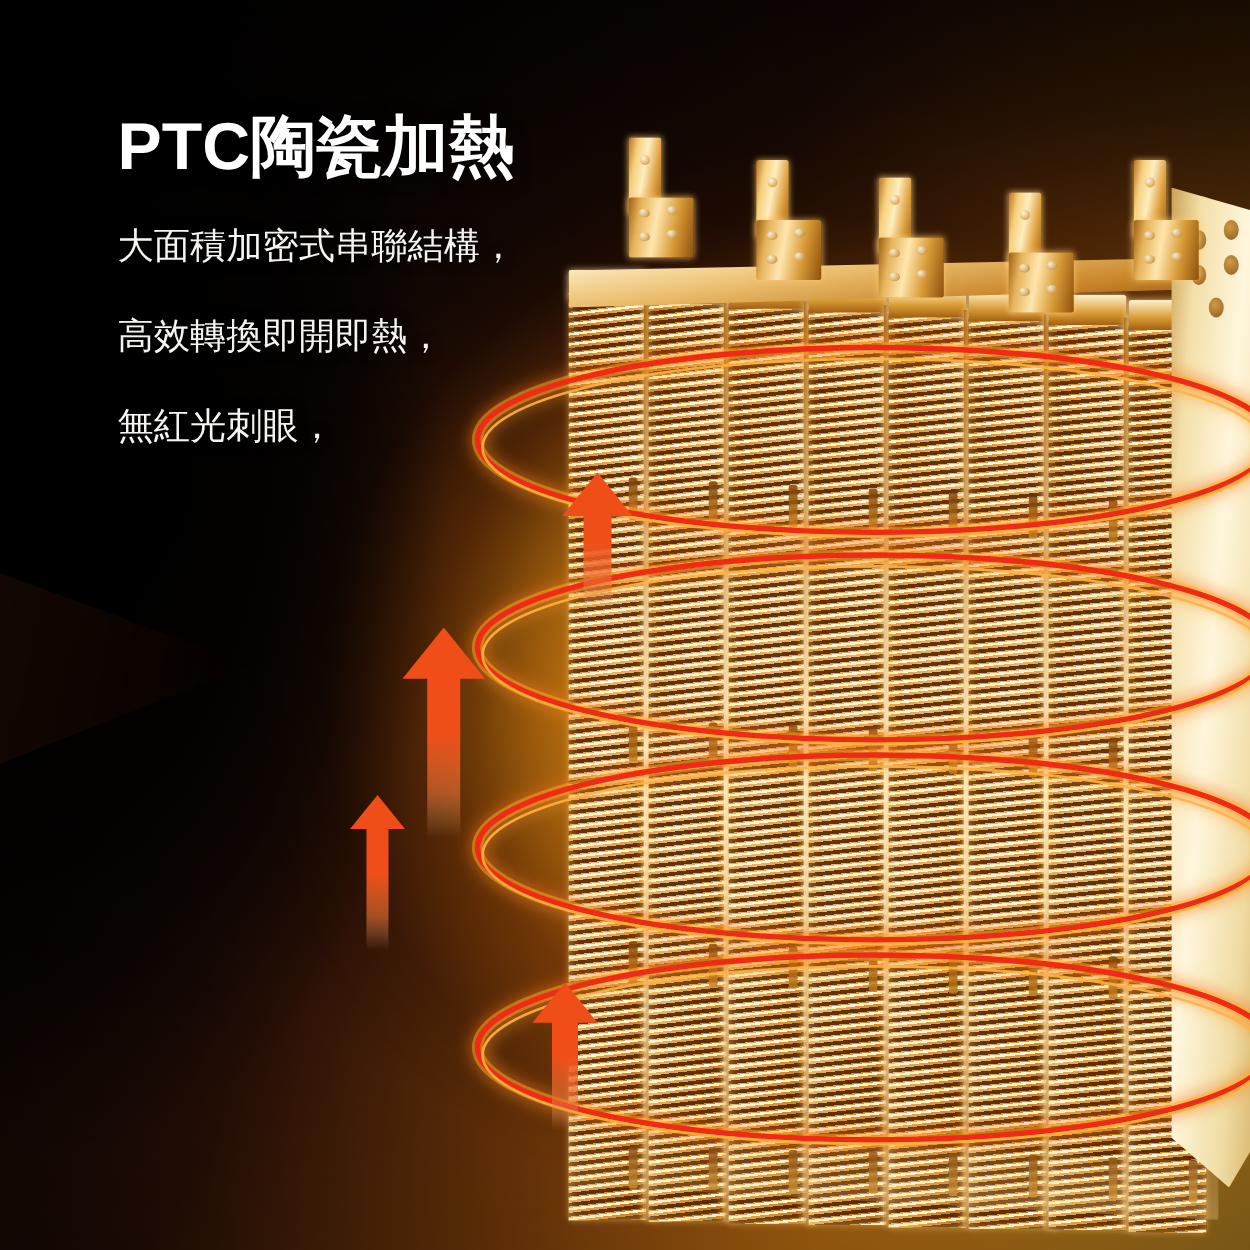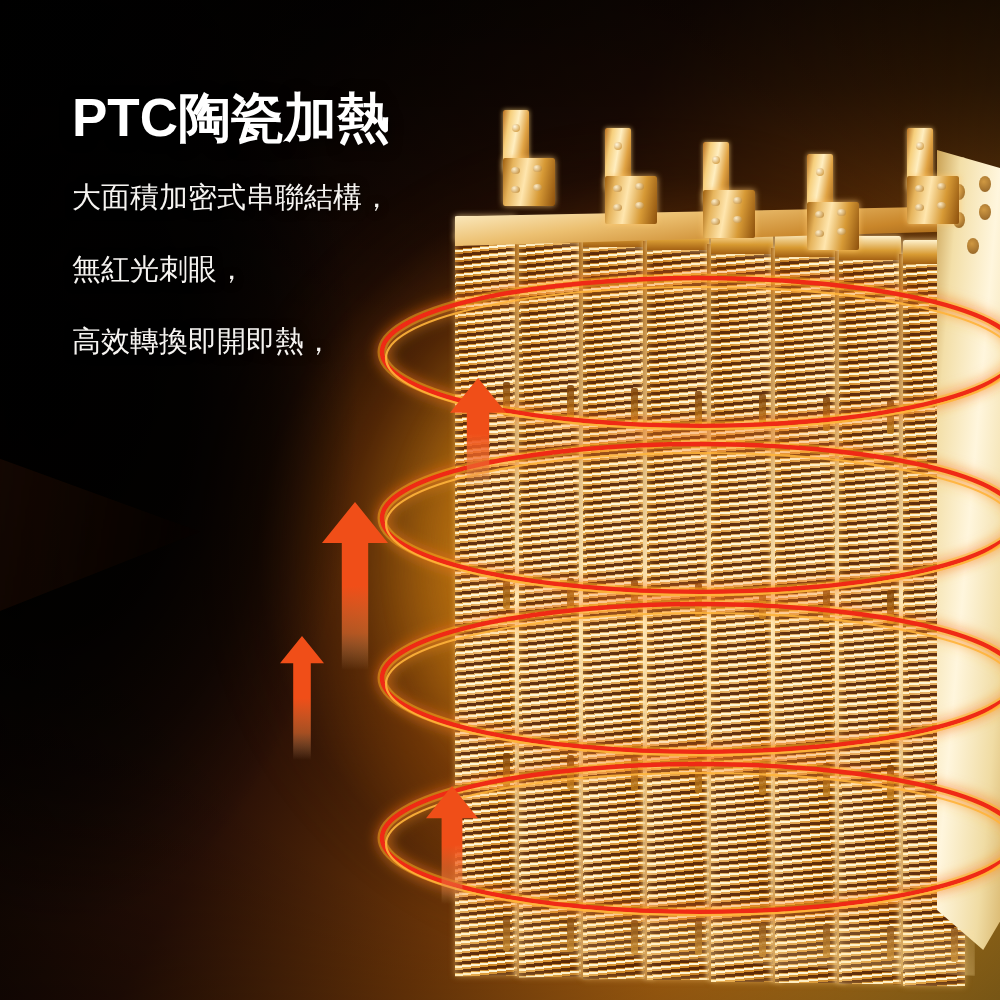--- a/index.html
+++ b/index.html
@@ -32,21 +32,21 @@
        rgba(0,0,0,0.96) 0%,rgba(0,0,0,0.88) 38%,rgba(0,0,0,0.55) 62%,rgba(0,0,0,0) 86%);}
   .bg-dark-top{position:absolute;left:0;top:-200px;width:1000px;height:520px;
     background:linear-gradient(180deg,rgba(0,0,0,0.92) 0%,rgba(0,0,0,0.55) 55%,rgba(0,0,0,0) 100%);}
   .bg-vignette{position:absolute;inset:0;
     background:radial-gradient(ellipse 78% 78% at 55% 50%,rgba(0,0,0,0) 55%,rgba(0,0,0,0.55) 100%);}
   .bg-wedge{position:absolute;left:-10px;top:455px;width:210px;height:160px;
     background:linear-gradient(100deg,rgba(60,22,6,0.55),rgba(30,10,2,0));
     clip-path:polygon(0 0,100% 48%,0 100%);filter:blur(1px);opacity:.75;}
 
   
-  .text-block{position:absolute;left:72px;top:88px;width:420px;z-index:40;}
+  .text-block{position:absolute;left:94px;top:88px;width:420px;z-index:40;}
   .title{color:#ffffff;font-size:53px;line-height:60px;font-weight:700;letter-spacing:0px;
          text-shadow:0 2px 14px rgba(0,0,0,0.85);white-space:nowrap;}
   .subtitle{margin-top:24px;color:#f6f4f1;font-size:29px;line-height:46px;font-weight:400;
          text-shadow:0 1px 10px rgba(0,0,0,0.9);}
   .subtitle div{white-space:nowrap;margin-top:26px;}
 
   
   #heater{position:absolute;left:455px;top:110px;width:560px;height:860px;z-index:20;}
   .heater-halo{position:absolute;left:-120px;top:-40px;width:800px;height:960px;
     background:radial-gradient(ellipse 45% 46% at 50% 50%,
@@ -340,18 +340,18 @@
      </svg>
       </div>
     </div>
 
   <div class="bg-vignette"></div>
 
   <div class="text-block">
     <div class="title">PTC陶瓷加熱</div>
     <div class="subtitle" id="bodylines">
         <div>大面積加密式串聯結構，</div>
+        <div>高效轉換即開即熱，</div>
         <div>無紅光刺眼，</div>
-        <div>高效轉換即開即熱，</div>
       </div>
   </div>
 
 </div>
 
 </body></html>

